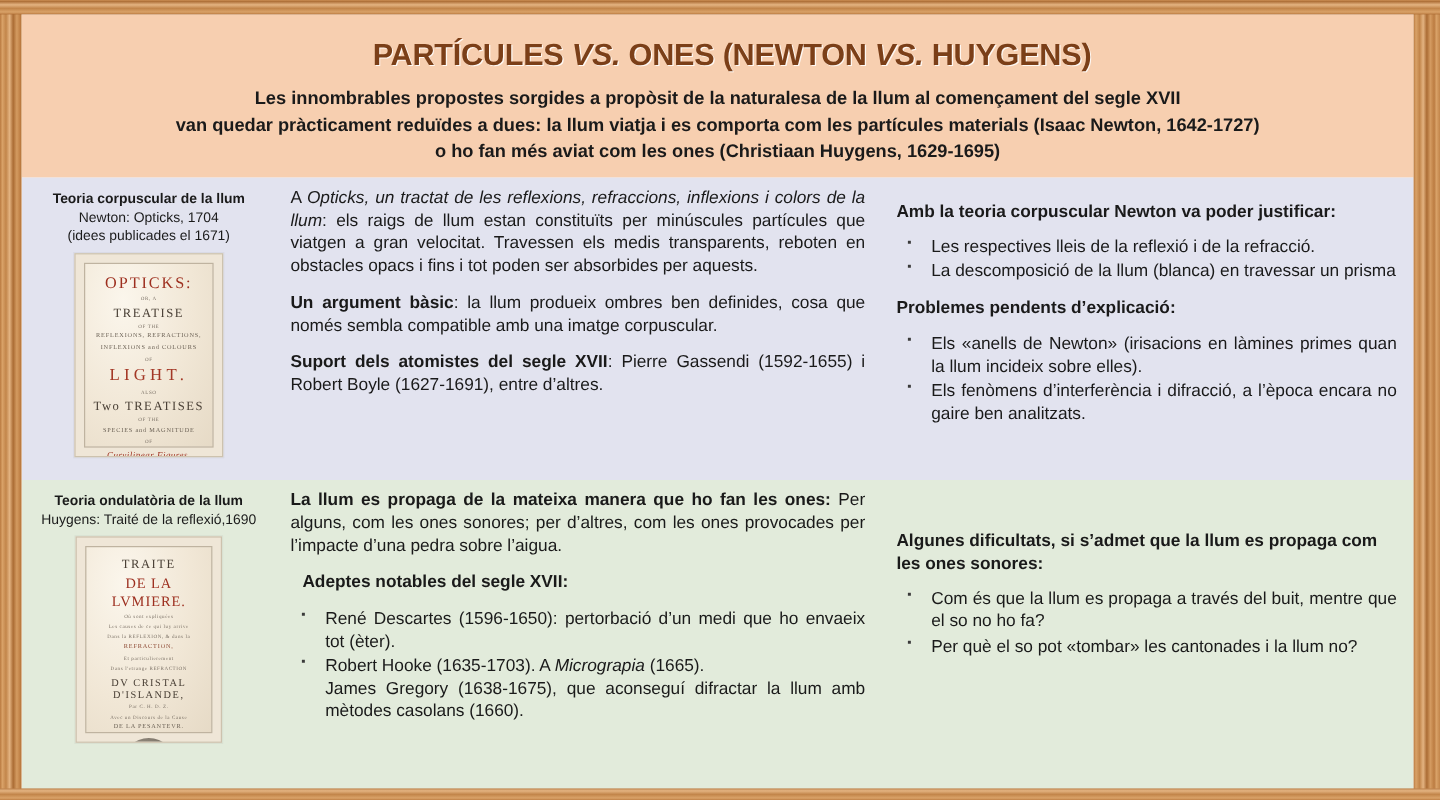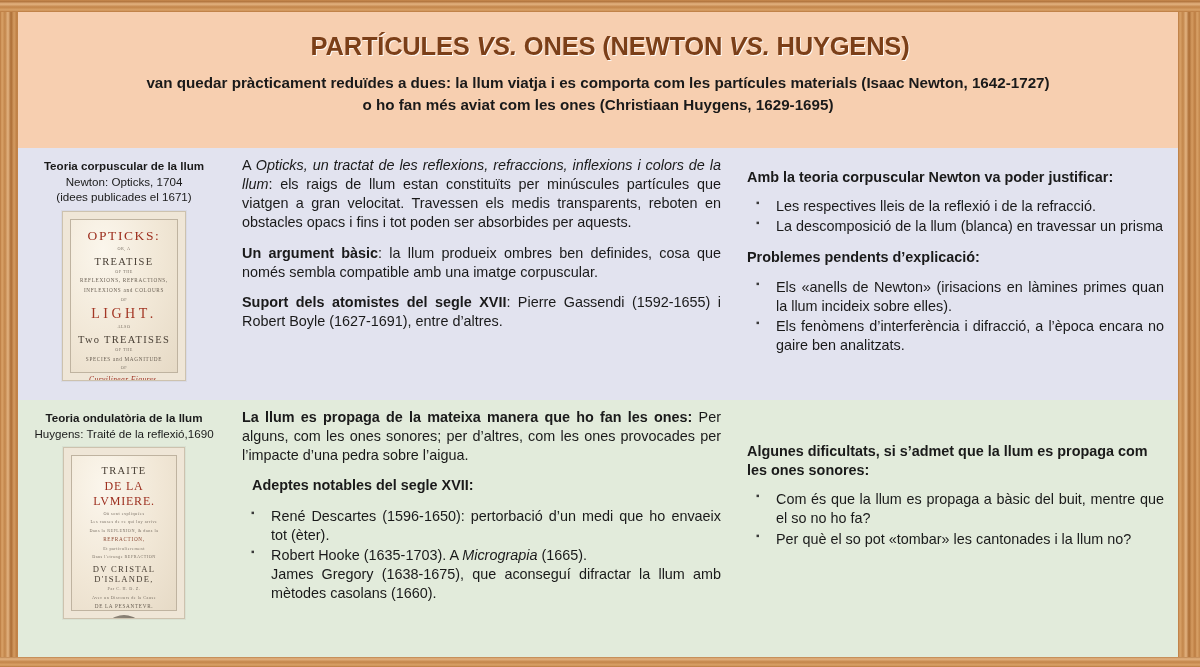--- a/index.html
+++ b/index.html
@@ -167,20 +167,21 @@
   <div class="frame-edge vert" id="frame-left"></div>
   <div class="frame-edge vert" id="frame-right"></div>
   <div class="frame-edge" id="frame-top"></div>
   <div class="frame-edge" id="frame-bottom"></div>
 
   <div id="header">
     <div id="title">
       <span>PARTÍCULES </span><span class="it">VS.</span><span> ONES (NEWTON </span><span class="it">VS.</span><span> HUYGENS)</span>
     </div>
     <div id="subtitle">
+      <div>Les innombrables propostes sorgides a propòsit de la naturalesa de la llum al començament del segle XVII</div>
       <div>van quedar pràcticament reduïdes a dues: la llum viatja i es comporta com les partícules materials (Isaac Newton, 1642-1727)</div>
       <div>o ho fan més aviat com les ones (Christiaan Huygens, 1629-1695)</div>
     </div>
   </div>
 
   <div class="section" id="section-corpuscular">
 
     <div class="col-figure">
       <div class="fig-caption">
         <div class="b">Teoria corpuscular de la llum</div>
@@ -267,19 +268,19 @@
       <ul class="bl">
         <li>René Descartes (1596-1650): pertorbació d’un medi que ho envaeix tot (èter).</li>
         <li><span>Robert Hooke (1635-1703). A </span><span class="it">Micrograpia</span><span> (1665).</span></li>
       </ul>
       <div class="indent-sub" style="margin-top:-12px">James Gregory (1638-1675), que aconseguí difractar la llum    amb mètodes casolans (1660).</div>
     </div>
 
     <div class="col-side" style="padding-top:42px">
       <div class="lead lead-rt">Algunes dificultats, si s’admet que la llum es propaga com les ones sonores:</div>
       <ul class="bl">
-        <li>Com és que la llum es propaga a bàsic del buit, mentre que el so no ho fa?</li>
+        <li>Com és que la llum es propaga a través del buit, mentre que el so no ho fa?</li>
         <li>Per què el so pot «tombar» les cantonades i la llum no?</li>
       </ul>
     </div>
   </div>
 
 </div>
 
 </body></html>

